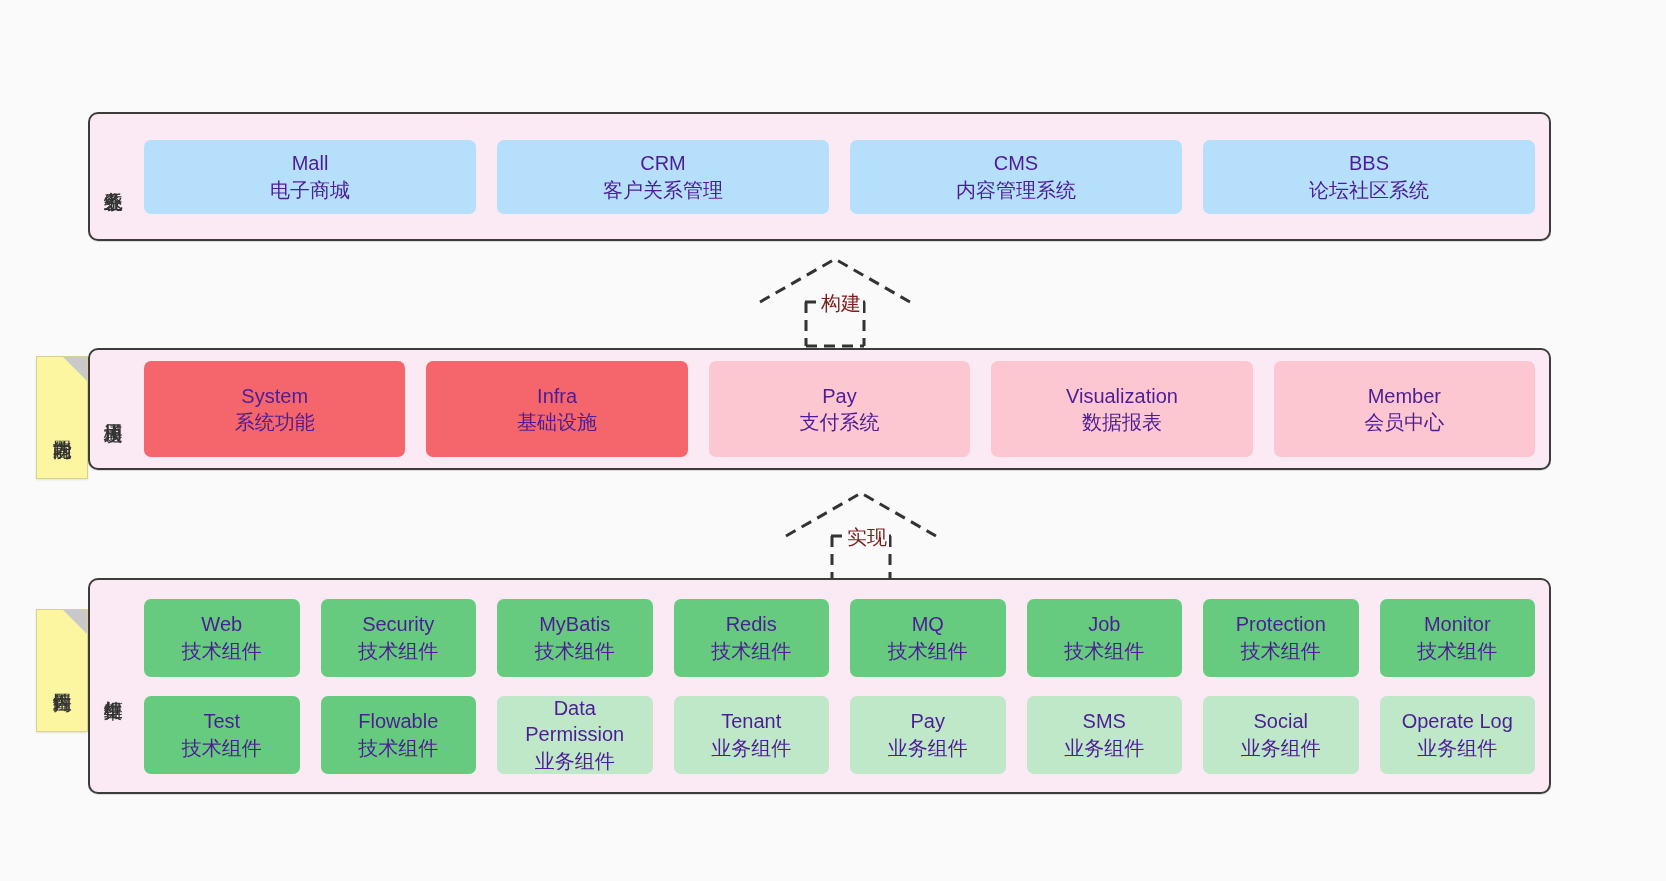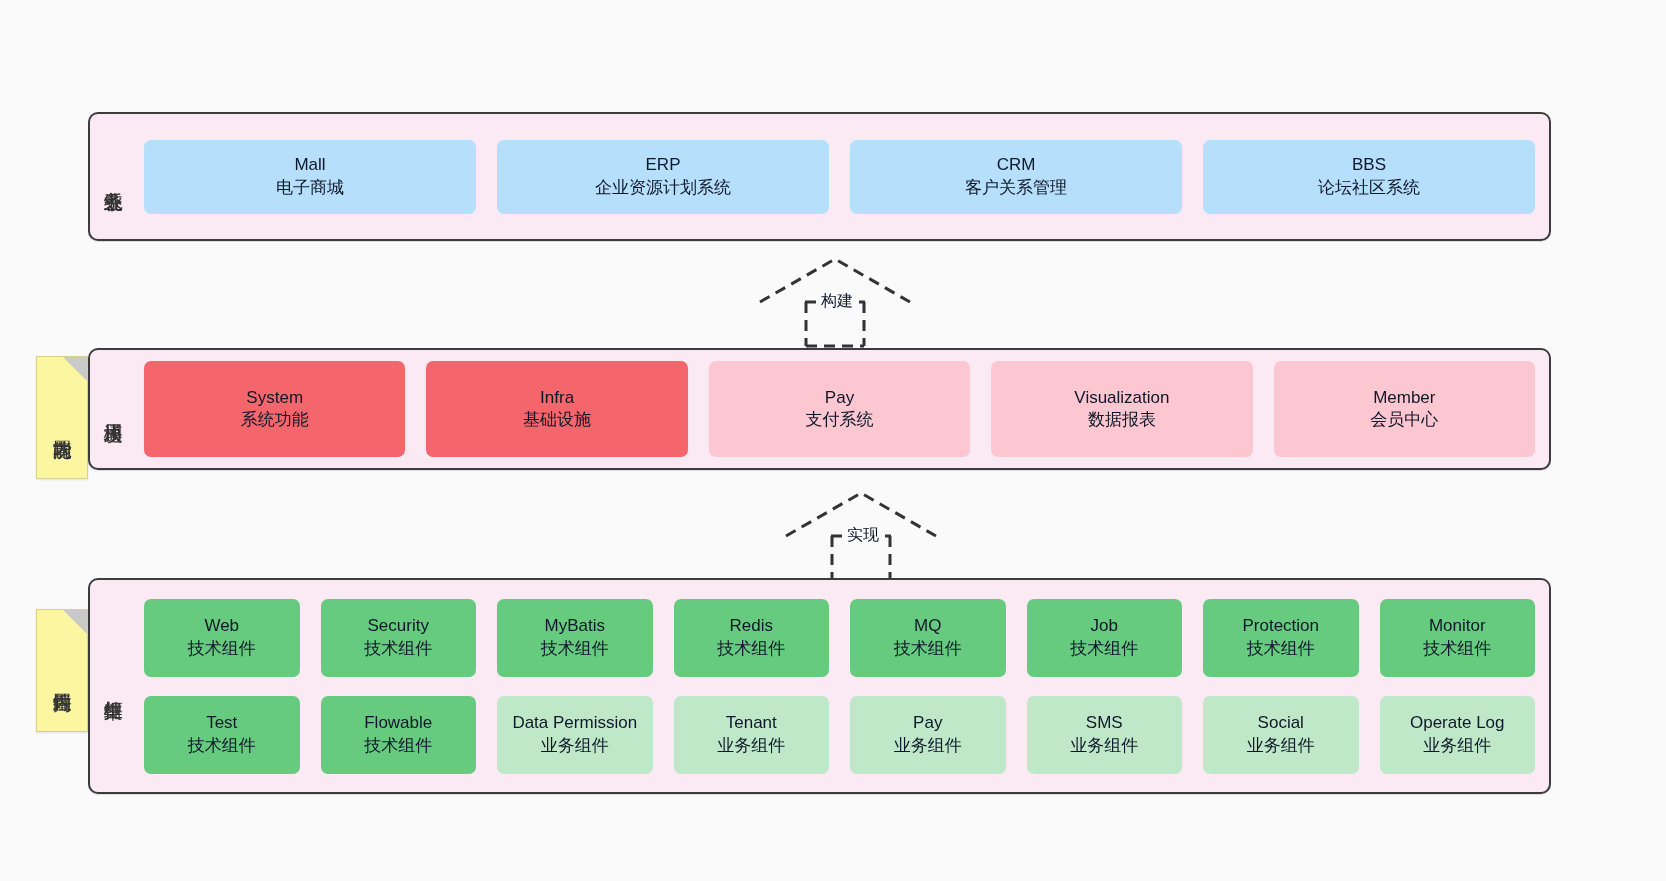--- a/index.html
+++ b/index.html
@@ -54,23 +54,23 @@
     justify-content:flex-start;
   }
   .cell{
     box-sizing:border-box;
     border-radius:7px;
     display:flex;
     flex-direction:column;
     align-items:center;
     justify-content:center;
     text-align:center;
-    font-size:17px;
+    font-size:20px;
     line-height:1.32;
-    color:#0f172a;
+    color:#4c1d95;
     padding:4px 6px;
     flex:1 1 0;
   }
   .cell .t1{white-space:normal;}
   .cell .t2{white-space:nowrap;}
 
   
   #band-business{left:88px;top:112px;width:1463px;height:129px;}
   #band-business .cell{height:74px;background:#b6dffb;}
   #band-business .band-body{padding-left:8px;}
@@ -112,22 +112,22 @@
     border-color:transparent #c9c9c9 transparent transparent;
   }
   #note-builtin-func{left:36px;top:356px;width:52px;height:123px;}
   #note-builtin-comp{left:36px;top:609px;width:52px;height:123px;}
 
   
   .arrow{position:absolute;}
   .arrow svg{display:block;overflow:visible;}
   .arrow .arrow-label{
     position:absolute;
-    font-size:16px;
-    color:#0f172a;
+    font-size:20px;
+    color:#7f1d1d;
     background:#fafafa;
     padding:0 2px;
     white-space:nowrap;
     line-height:1.1;
   }
   #arrow-build{left:755px;top:256px;width:160px;height:92px;}
   #arrow-build .arrow-label{left:64px;top:36px;}
   #arrow-impl{left:781px;top:490px;width:160px;height:92px;}
   #arrow-impl .arrow-label{left:64px;top:36px;}
 </style>
@@ -138,26 +138,26 @@
 
   <div class="band" id="band-business">
     <div class="band-label">业务系统</div>
     <div class="band-body">
       <div class="row">
         <div class="cell">
           <span class="t1">Mall</span>
           <span class="t2">电子商城</span>
         </div>
         <div class="cell">
-          <span class="t1">ERP</span>
-          <span class="t2">企业资源计划系统</span>
-        </div>
-        <div class="cell">
           <span class="t1">CRM</span>
           <span class="t2">客户关系管理</span>
+        </div>
+        <div class="cell">
+          <span class="t1">CMS</span>
+          <span class="t2">内容管理系统</span>
         </div>
         <div class="cell">
           <span class="t1">BBS</span>
           <span class="t2">论坛社区系统</span>
         </div>
       </div>
     </div>
   </div>
 
   <div class="arrow" id="arrow-build">

